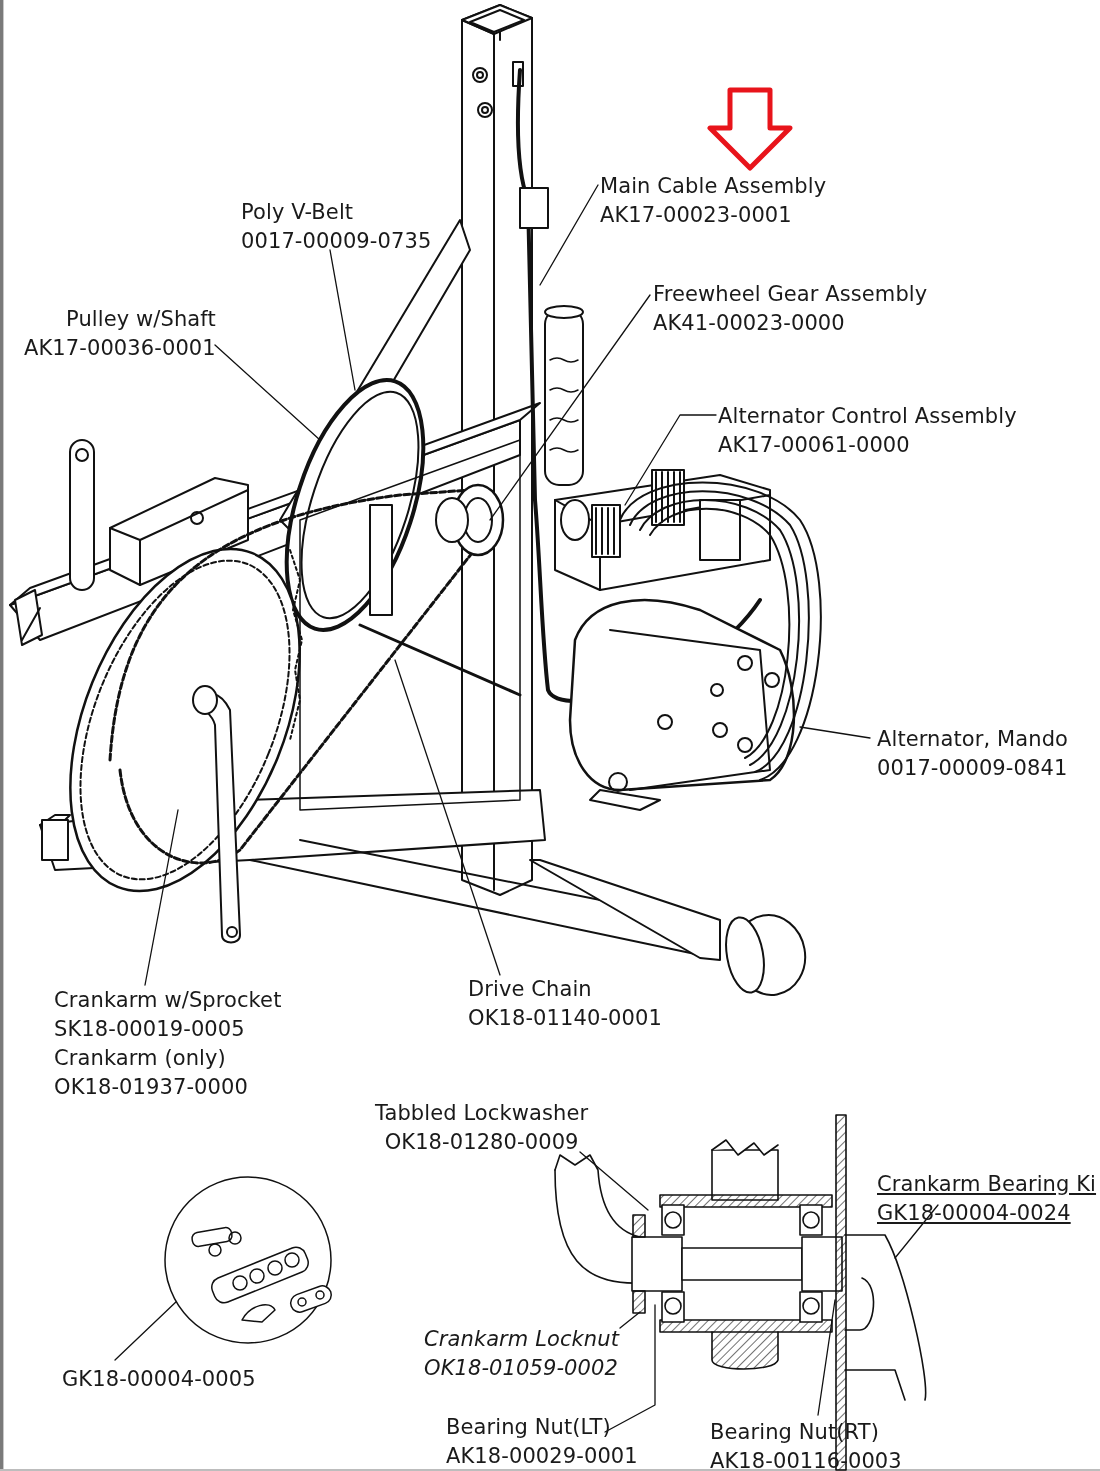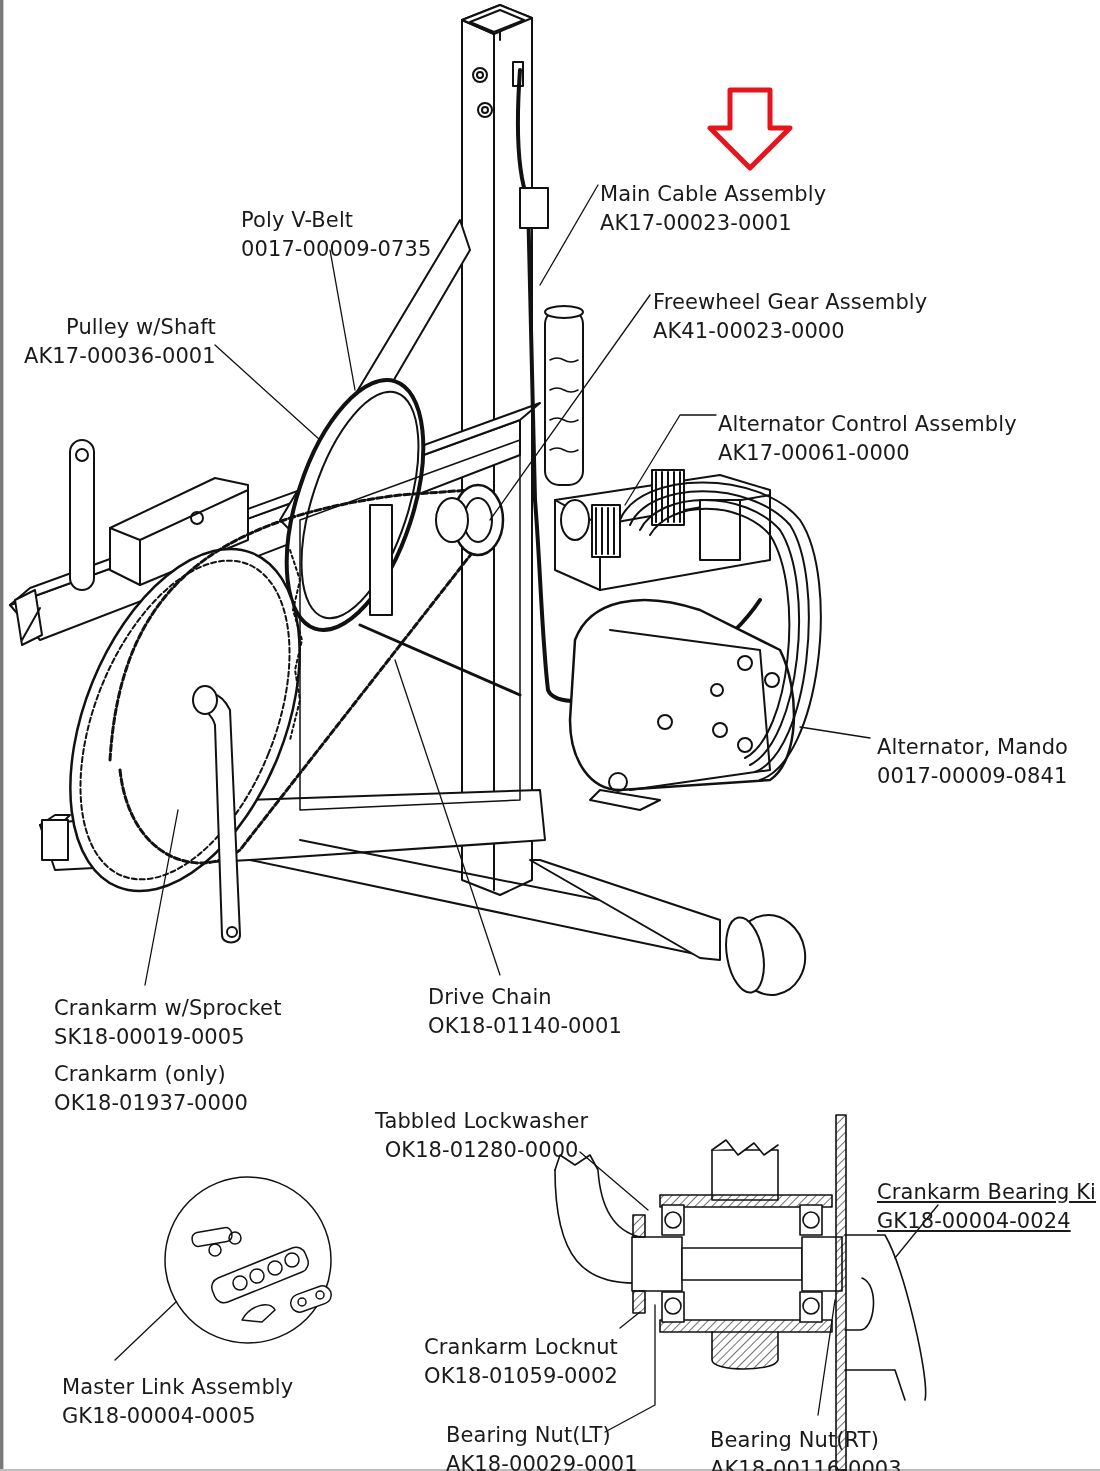--- a/index.html
+++ b/index.html
@@ -5,21 +5,21 @@
   html, body { margin:0; padding:0; background:#ffffff; }
   body { width:1100px; height:1471px; position:relative; overflow:hidden;
          font-family:"DejaVu Sans", sans-serif; color:#1a1a1a; }
   .frame-left { position:absolute; left:0; top:0; width:3px; height:1471px;
                 background:#7a7a7a; border-right:1px solid #c8c8c8; }
   .frame-bottom { position:absolute; left:0; bottom:0; width:1100px; height:2px; background:#bdbdbd; }
   svg.drawing { position:absolute; left:0; top:0; }
   .label { position:absolute; font-size:21px; line-height:29px; white-space:nowrap;
            letter-spacing:0.1px; }
   .label .pn { display:block; }
-  .label .nm { display:block;margin-top:8px; }
+  .label .nm { display:block; }
 </style>
 </head>
 <body>
 
 <div class="frame-left"></div>
 <div class="frame-bottom"></div>
 
 <svg class="drawing" width="1100" height="1471" viewBox="0 0 1100 1471" fill="none" stroke="#111" stroke-width="2" stroke-linejoin="round" stroke-linecap="round">
 
   <g>
@@ -231,38 +231,37 @@
 <div class="label" style="left:877px; top:725px;">
   <span class="nm">Alternator, Mando</span>
   <span class="pn">0017-00009-0841</span>
 </div>
 <div class="label" style="left:54px; top:986px;">
   <span class="nm">Crankarm w/Sprocket</span>
   <span class="pn">SK18-00019-0005</span>
   <span class="nm">Crankarm (only)</span>
   <span class="pn">OK18-01937-0000</span>
 </div>
-<div class="label" style="left:428px; top:975px;">
+<div class="label" style="left:468px; top:975px;">
   <span class="nm">Drive Chain</span>
   <span class="pn">OK18-01140-0001</span>
 </div>
 <div class="label" style="left:375px; top:1099px;text-align:center;">
   <span class="nm">Tabbled Lockwasher</span>
-  <span class="pn">OK18-01280-0000</span>
+  <span class="pn">OK18-01280-0009</span>
 </div>
 <div class="label" style="left:877px; top:1170px;text-decoration:underline;">
   <span class="nm">Crankarm Bearing Ki</span>
   <span class="pn">GK18-00004-0024</span>
 </div>
-<div class="label" style="left:424px; top:1325px;">
+<div class="label" style="left:424px; top:1325px;font-style:italic;">
   <span class="nm">Crankarm Locknut</span>
   <span class="pn">OK18-01059-0002</span>
 </div>
 <div class="label" style="left:62px; top:1365px;">
-  <span class="nm">Master Link Assembly</span>
   <span class="pn">GK18-00004-0005</span>
 </div>
 <div class="label" style="left:446px; top:1413px;">
   <span class="nm">Bearing Nut(LT)</span>
   <span class="pn">AK18-00029-0001</span>
 </div>
 <div class="label" style="left:710px; top:1418px;">
   <span class="nm">Bearing Nut(RT)</span>
   <span class="pn">AK18-00116-0003</span>
 </div>

